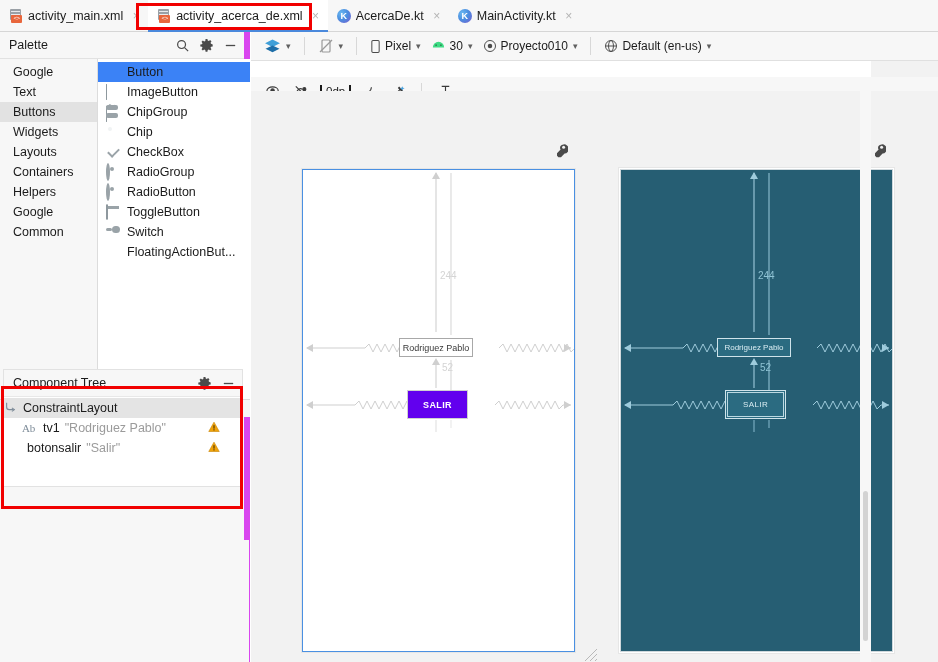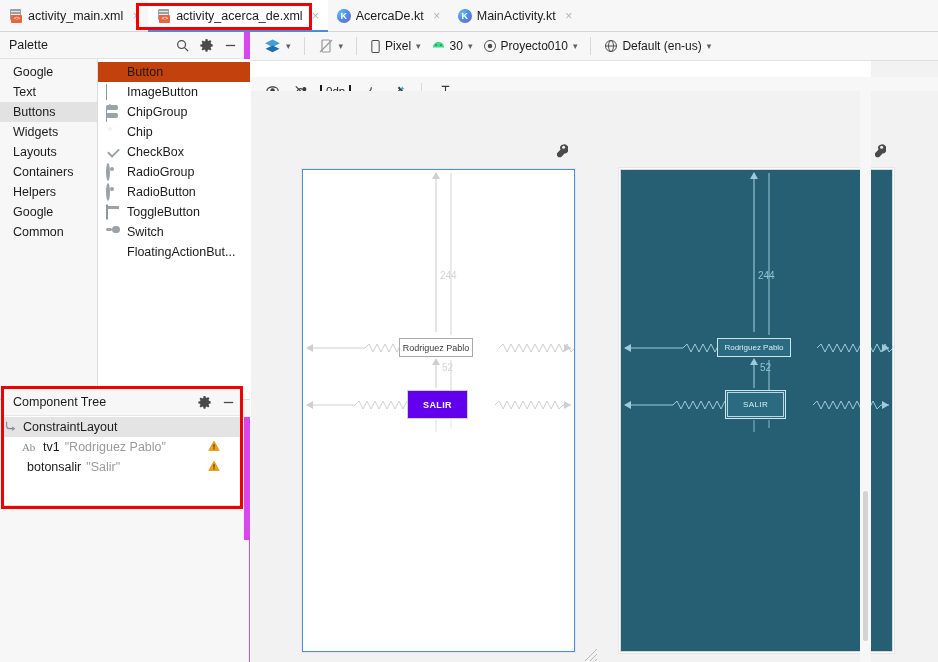--- a/index.html
+++ b/index.html
@@ -99,21 +99,21 @@
   .pal-cat {
     height: 20px; line-height: 20px; padding-left: 13px;
     font-size: 12.5px; color: #1b1b1b; cursor: default;
   }
   .pal-cat.sel { background: #e2e2e2; }
   .pal-items { flex: 1 1 auto; height: 100%; background: #ffffff; padding-top: 3px; }
   .pal-item {
     height: 20px; display: flex; align-items: center; gap: 7px;
     padding-left: 8px; font-size: 12.5px; color: #1b1b1b; cursor: default;
   }
-  .pal-item.sel { background: #c2410c; }
+  .pal-item.sel { background: #3b82f6; }
   .pal-ic { width: 14px; height: 14px; flex: 0 0 auto; position: relative; }
 
   
   .g-button { width: 13px; height: 9px; background: #9aa3a8; border-radius: 2px; margin-top: 2px; }
   .g-imgbtn { width: 13px; height: 10px; border: 1px solid #8e989e; border-radius: 2px; margin-top: 2px; overflow: hidden; background:#fff; }
   .g-imgbtn:after { content:""; display:block; width: 11px; height: 4px; background:#9aa3a8; margin-top: 4px;
      clip-path: polygon(0 100%, 35% 25%, 60% 70%, 78% 45%, 100% 100%); }
   .g-chipgroup { width: 12px; height: 13px; margin-top: 1px; }
   .g-chipgroup:before, .g-chipgroup:after {
     content:""; display:block; width: 12px; height: 5px; background:#9aa3a8; border-radius: 2px;
@@ -140,21 +140,21 @@
   .g-fab:after { left: 3px; top: 6px; width: 7px; height: 1px; }
 
   
   .leftgap {
     position: absolute; left: 0; top: 367px; width: 250px; height: 18px;
     background: #f7f7f7; border-top: 1px solid #dcdcdc;
   }
 
   
   .ctree {
-    position: absolute; left: 3px; top: 388px; width: 240px; height: 118px;
+    position: absolute; left: 3px; top: 369px; width: 240px; height: 118px;
     background: #ffffff; border: 1px solid #e2e2e2;
     display: flex; flex-direction: column;
   }
   .ctree .panel-head { border-bottom: 1px solid #e8e8e8; background: #f7f7f7; }
   .ctree-body { flex: 1 1 auto; background: #ffffff; padding-top: 1px; }
   .trow {
     height: 20px; display: flex; align-items: center; gap: 5px;
     font-size: 12.5px; color: #1b1b1b; cursor: default; position: relative;
   }
   .trow.sel { background: #e4e4e4; }

